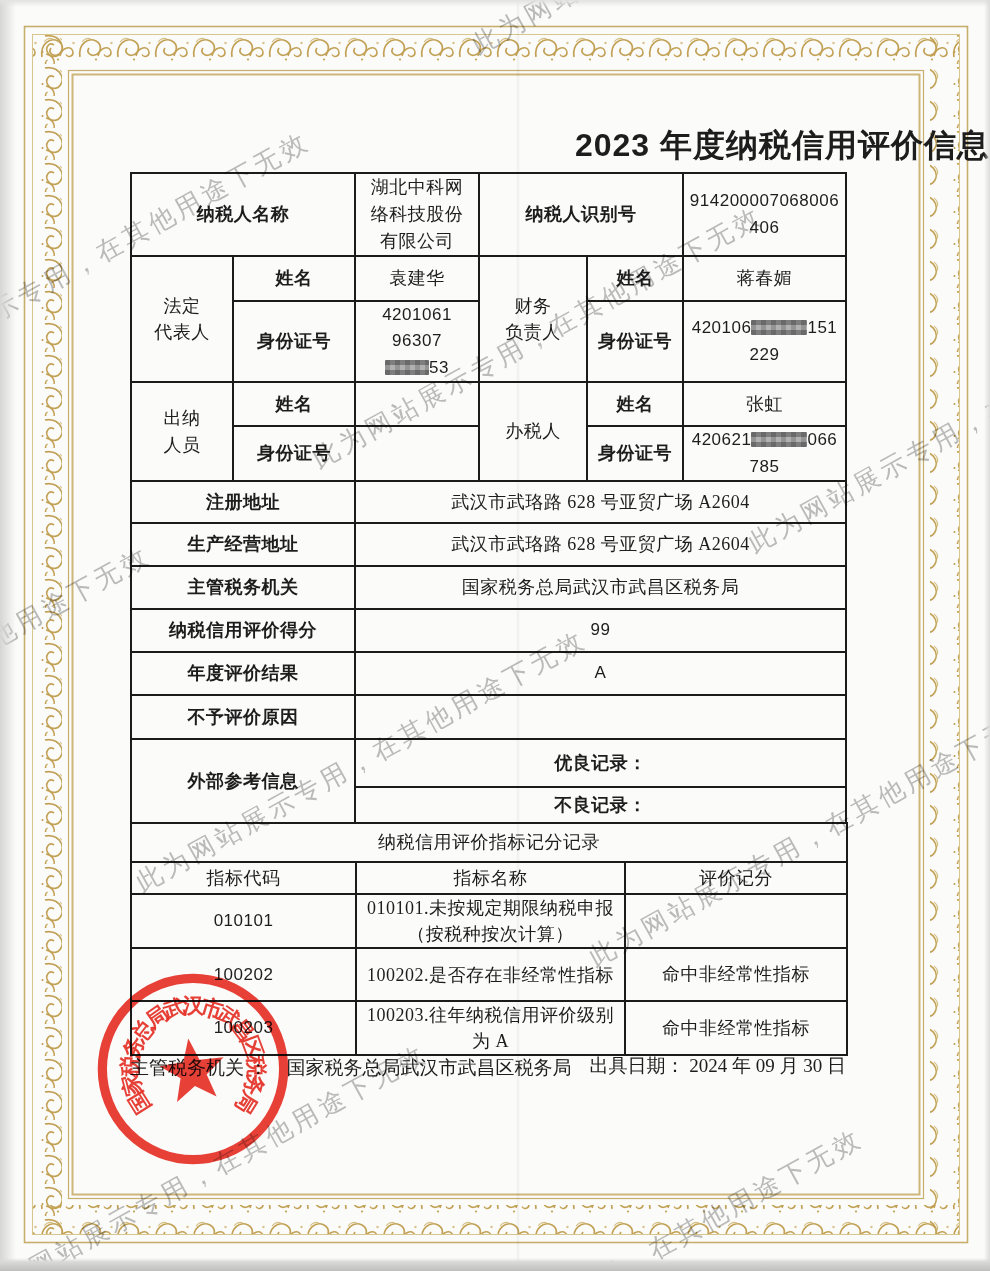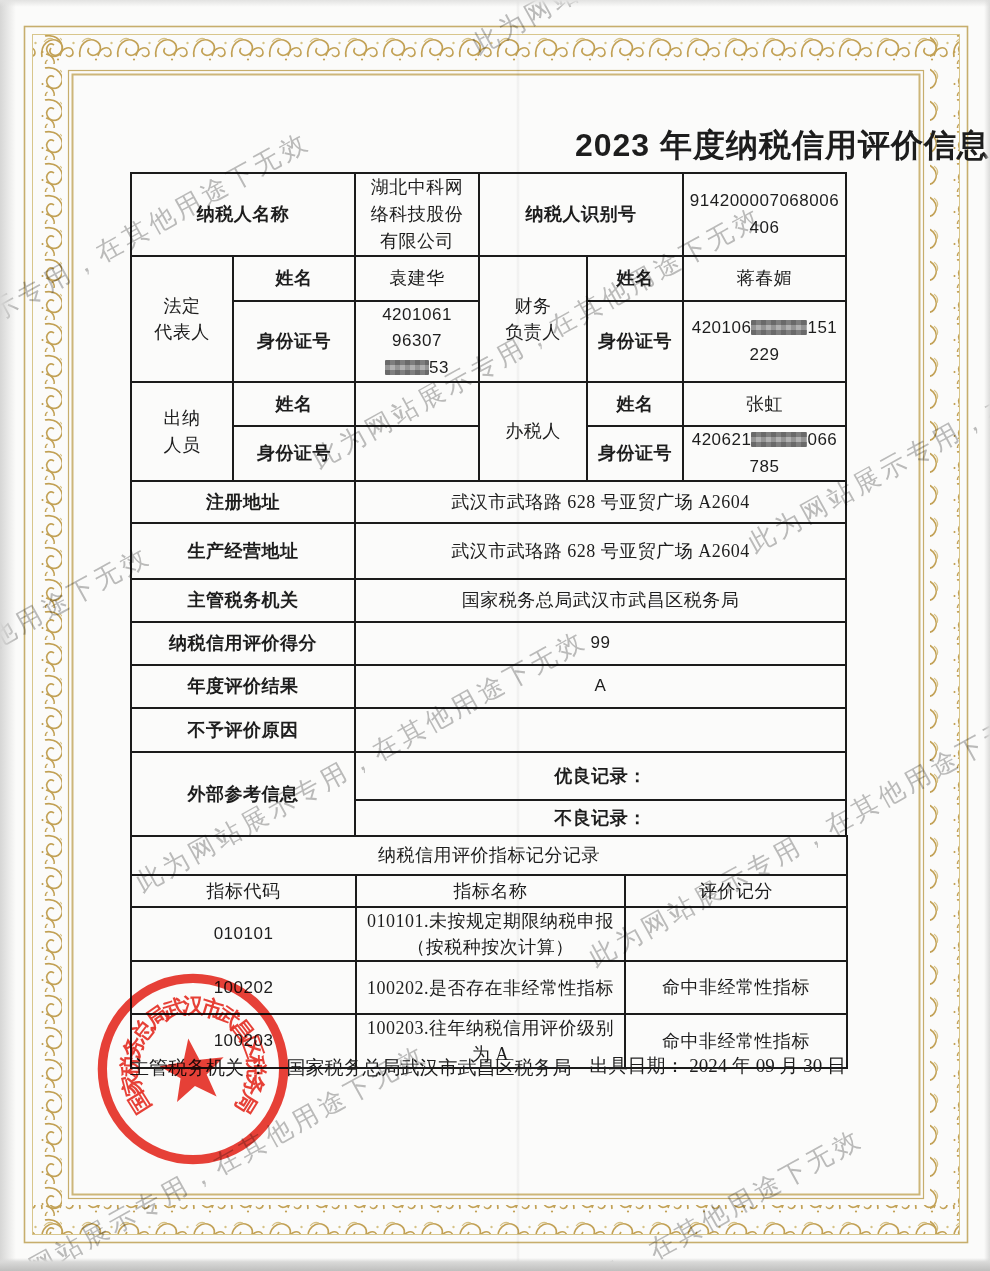--- a/index.html
+++ b/index.html
@@ -131,21 +131,21 @@
       <tr style="height:55px">
         <td class="lab">身份证号</td>
         <td class="cen num"></td>
         <td class="lab">身份证号</td>
         <td class="cen num"><span>420621</span><span class="mosaic m-c"></span><span>066785</span></td>
       </tr>
       <tr style="height:42px">
         <td colspan="2" class="lab">注册地址</td>
         <td colspan="4" class="cen">武汉市武珞路 628 号亚贸广场 A2604</td>
       </tr>
-      <tr style="height:56px">
+      <tr style="height:43px">
         <td colspan="2" class="lab">生产经营地址</td>
         <td colspan="4" class="cen">武汉市武珞路 628 号亚贸广场 A2604</td>
       </tr>
       <tr style="height:43px">
         <td colspan="2" class="lab">主管税务机关</td>
         <td colspan="4" class="cen">国家税务总局武汉市武昌区税务局</td>
       </tr>
       <tr style="height:43px">
         <td colspan="2" class="lab">纳税信用评价得分</td>
         <td colspan="4" class="cen num">99</td>

